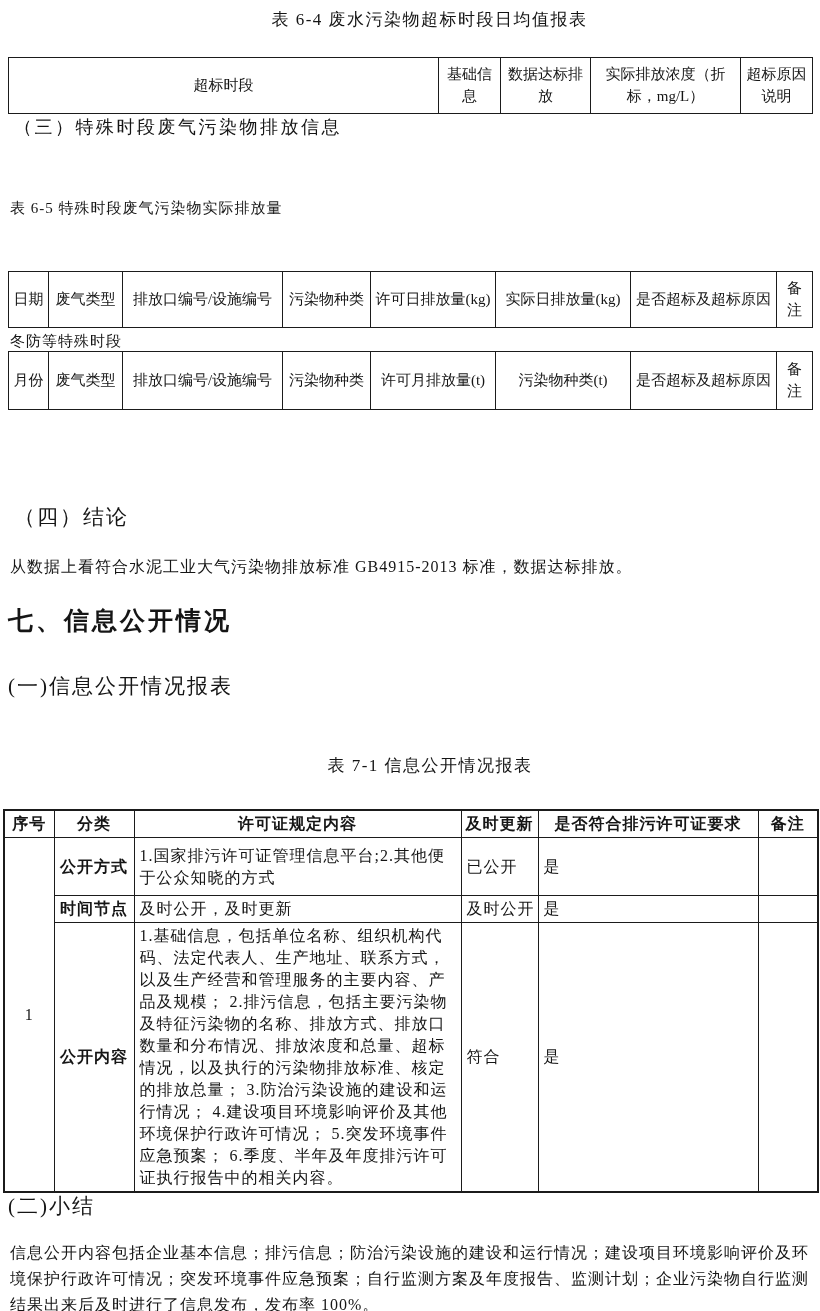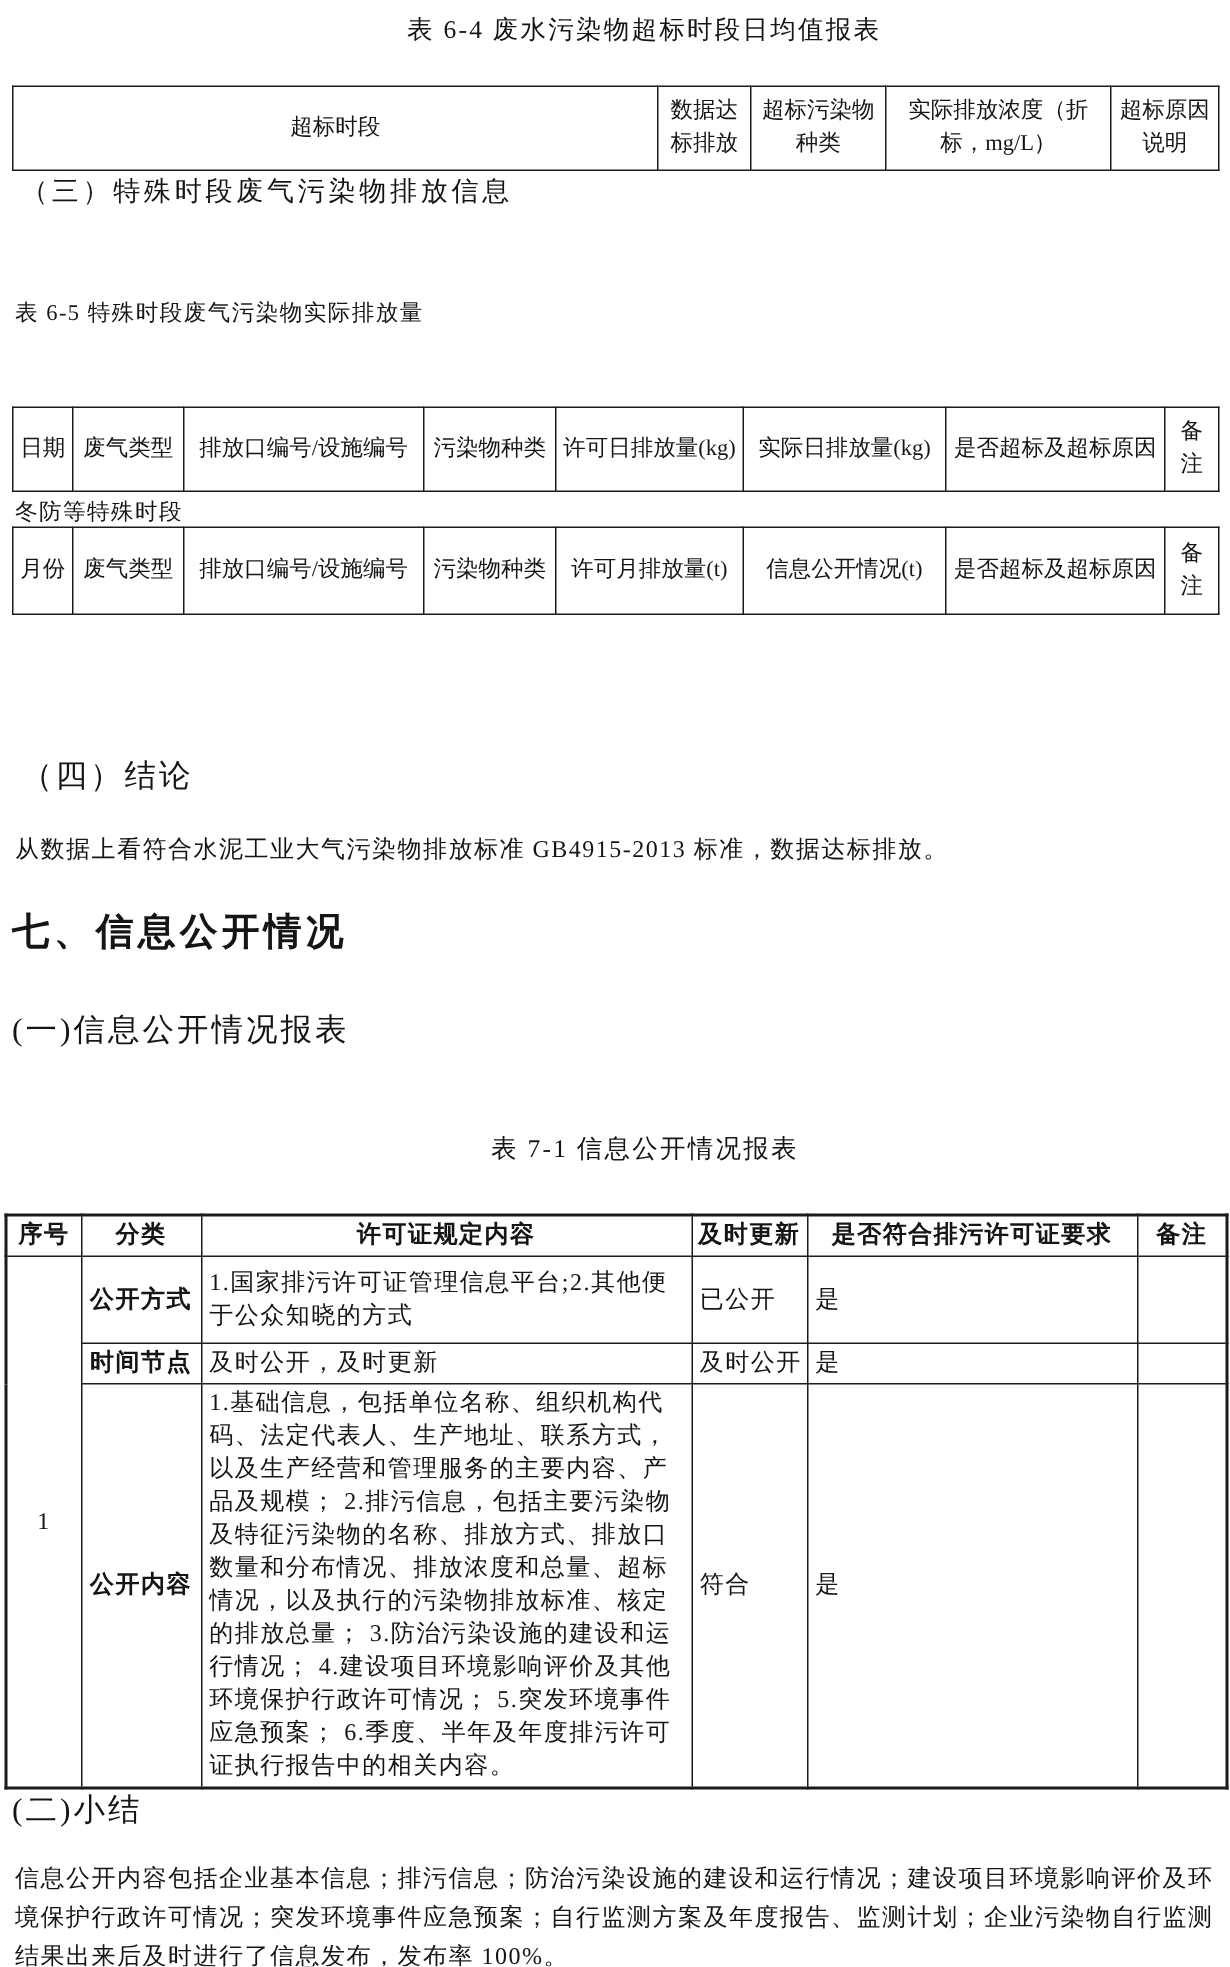--- a/index.html
+++ b/index.html
@@ -89,22 +89,22 @@
     <colgroup>
       <col style="width:430px">
         <col style="width:62px">
         <col style="width:90px">
       <col style="width:150px">
         <col style="width:72px">
     </colgroup>
     <tbody>
         <tr>
       <td>超标时段</td>
+      <td>基础信息</td>
       <td>数据达标排放</td>
-      <td>超标污染物种类</td>
       <td>实际排放浓度（折标，mg/L）</td>
       <td>超标原因说明</td>
     </tr>
   </tbody>
     </table>
 
   <div class="abs h-sub" style="top:115px; left:14px;">（三）特殊时段废气污染物排放信息</div>
 
   <div class="abs caption" style="top:199px; left:10px;">表 6-5 特殊时段废气污染物实际排放量</div>
 
@@ -147,21 +147,21 @@
         <col style="width:146px">
         <col style="width:36px">
     </colgroup>
     <tbody>
         <tr style="height:58px;">
       <td>月份</td>
       <td>废气类型</td>
       <td>排放口编号/设施编号</td>
       <td>污染物种类</td>
       <td>许可月排放量(t)</td>
-      <td>信息公开情况(t)</td>
+      <td>污染物种类(t)</td>
       <td>是否超标及超标原因</td>
       <td>备注</td>
     </tr>
   </tbody>
     </table>
 
   <div class="abs h-sub2" style="top:503px; left:14px;">（四）结论</div>
 
   <div class="abs para" style="top:554px; left:10px; width:800px;">从数据上看符合水泥工业大气污染物排放标准 GB4915-2013 标准，数据达标排放。</div>
 

